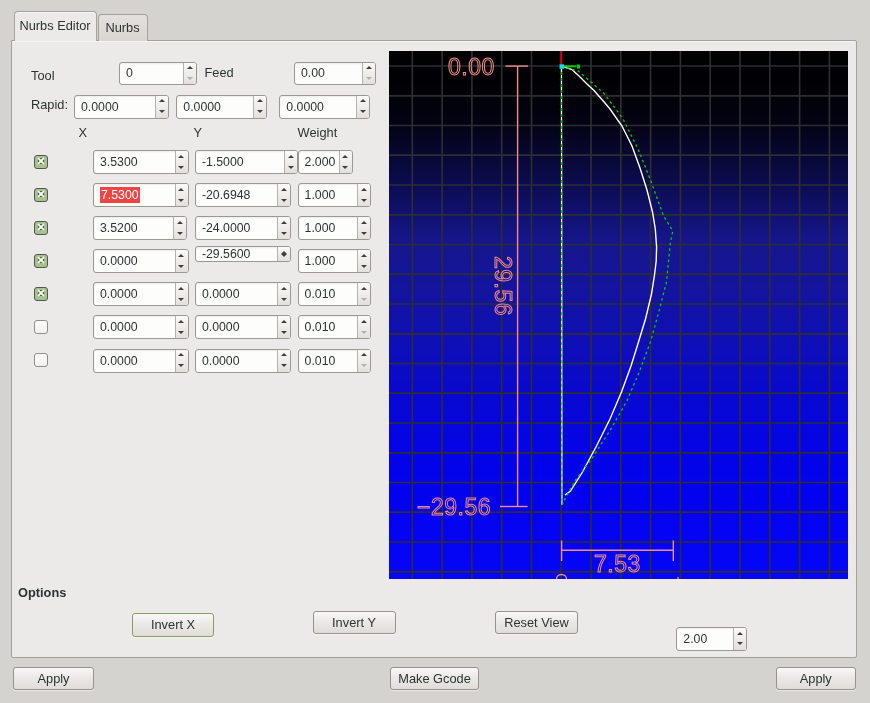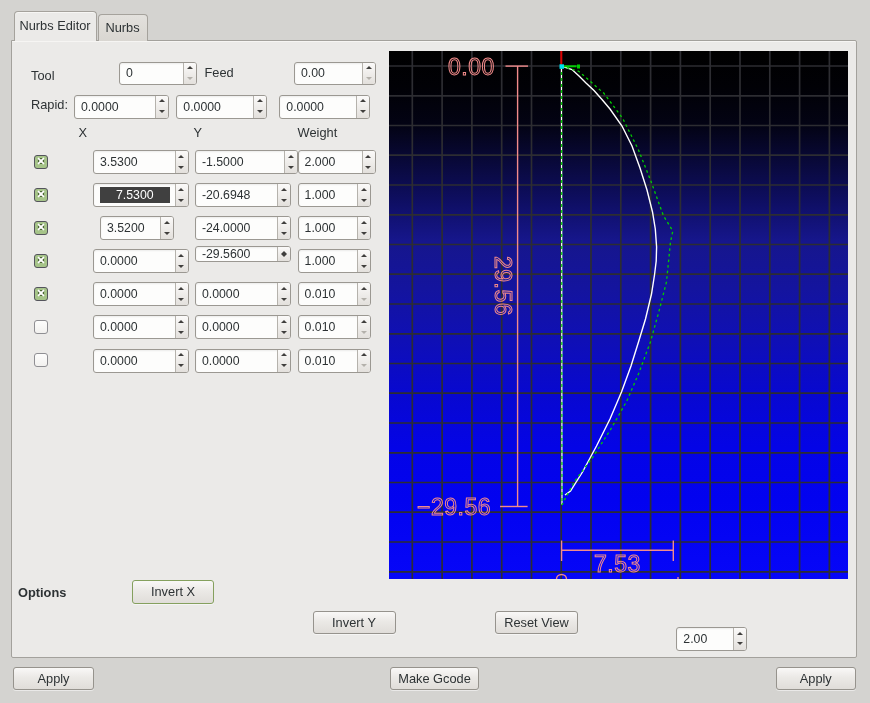--- a/index.html
+++ b/index.html
@@ -1,19 +1,19 @@
 <!DOCTYPE html>
 <html><head><meta charset="utf-8"><style>
 *{margin:0;padding:0;box-sizing:border-box}
 html,body{width:870px;height:703px;background:#d4d3d0;font-family:"Liberation Sans",sans-serif;overflow:hidden}
 body{position:relative}
 .lbl{position:absolute;font-size:12.8px;color:#2d3234;white-space:nowrap;line-height:1}
 .spin{position:absolute;background:#fdfdfc;border:1px solid #9b9892;border-radius:3px;box-shadow:inset 0 1px 2px rgba(0,0,0,.07)}
 .spin .txt{position:absolute;left:6px;top:0;bottom:0;display:flex;align-items:center;font-size:12.3px;color:#2d3234}
-.seltxt{background:#404040;color:#fff;padding:1px 16px}
+.seltxt{background:#ef4444;color:#fff;padding:1px 1px}
 .spin .btns{position:absolute;right:0;top:0;bottom:0;width:13px;border-left:1px solid #b5b2ac;background:linear-gradient(#fbfaf9,#e3e0dc);border-radius:0 2px 2px 0}
 .up{position:absolute;left:50%;margin-left:-3.2px;top:3.8px;width:0;height:0;border-left:3.2px solid transparent;border-right:3.2px solid transparent;border-bottom:3.8px solid #403f3d}
 .dn{position:absolute;left:50%;margin-left:-3.2px;bottom:4.2px;width:0;height:0;border-left:3.2px solid transparent;border-right:3.2px solid transparent;border-top:3.8px solid #403f3d}
 .dn.dis{border-top-color:#b4b1ab}
 .btn{position:absolute;border:1px solid #96938d;border-radius:3px;background:linear-gradient(#f9f8f7,#ebe9e6 45%,#e0ddd9);font-size:12.8px;color:#2d3234;display:flex;align-items:center;justify-content:center;box-shadow:0 1px 0 rgba(255,255,255,.5)}
 .cb{position:absolute;width:14px;height:14px;border-radius:3px}
 .cb.on{background:#a6c489;border:1.5px solid #54545c}
 .cb.off{background:linear-gradient(#fdfdfc,#f2f1ef);border:1.5px solid #8f8f93}
 </style></head><body>
 <div style="position:absolute;left:11px;top:40px;width:846px;height:618px;background:#ebeae8;border:1px solid #a3a19c;border-radius:0 2px 2px 2px;box-shadow:inset 0 1px 0 #f6f5f3"></div>
@@ -75,21 +75,21 @@
       <div class="dn"></div>
     </div>
 </div>
 <div class="spin" style="left:194.9px;top:150.2px;width:103px;height:24px">
 <div class="txt">-1.5000</div>
 <div class="btns">
       <div class="up"></div>
       <div class="dn"></div>
     </div>
 </div>
-<div class="spin" style="left:297.6px;top:150.2px;width:78px;height:24px">
+<div class="spin" style="left:297.6px;top:150.2px;width:55px;height:24px">
 <div class="txt">2.000</div>
 <div class="btns">
       <div class="up"></div>
       <div class="dn"></div>
     </div>
 </div>
 <div class="cb on" style="left:34px;top:187.55px">
     <svg width="14" height="14" viewBox="0 0 14 14" style="position:absolute;left:-1.5px;top:-1.5px">
       <rect x="3.9" y="3.9" width="6.2" height="6.2" rx="1" fill="#46612f"></rect>
       <path d="M4.6 4.6L9.4 9.4M9.4 4.6L4.6 9.4" stroke="#fff" stroke-width="1.9" stroke-linecap="round"></path>
@@ -117,21 +117,21 @@
       <div class="up"></div>
       <div class="dn"></div>
     </div>
 </div>
 <div class="cb on" style="left:34px;top:220.6px">
     <svg width="14" height="14" viewBox="0 0 14 14" style="position:absolute;left:-1.5px;top:-1.5px">
       <rect x="3.9" y="3.9" width="6.2" height="6.2" rx="1" fill="#46612f"></rect>
       <path d="M4.6 4.6L9.4 9.4M9.4 4.6L4.6 9.4" stroke="#fff" stroke-width="1.9" stroke-linecap="round"></path>
     </svg>
   </div>
-<div class="spin" style="left:100px;top:216.29999999999998px;width:74px;height:24px">
+<div class="spin" style="left:93px;top:216.29999999999998px;width:94px;height:24px">
 <div class="txt">3.5200</div>
 <div class="btns">
       <div class="up"></div>
       <div class="dn"></div>
     </div>
 </div>
 <div class="spin" style="left:194.9px;top:216.29999999999998px;width:96.5px;height:24px">
 <div class="txt">-24.0000</div>
 <div class="btns">
       <div class="up"></div>
@@ -237,21 +237,21 @@
     </div>
 </div>
 <div class="spin" style="left:297.6px;top:348.5px;width:73.5px;height:24px">
 <div class="txt">0.010</div>
 <div class="btns">
       <div class="up"></div>
       <div class="dn dis"></div>
     </div>
 </div>
 <div class="lbl" style="left:18px;top:587px;font-weight:bold">Options</div>
-<div class="btn" style="left:132px;top:580px;width:82px;height:23.5px;border-color:#85a05e">Invert X</div>
+<div class="btn" style="left:132px;top:613px;width:82px;height:23.5px;border-color:#85a05e">Invert X</div>
 <div class="btn" style="left:312.5px;top:610.5px;width:83px;height:23.5px">Invert Y</div>
 <div class="btn" style="left:495px;top:610.5px;width:83px;height:23.5px">Reset View</div>
 <div class="spin" style="left:676.3px;top:627px;width:70.8px;height:23.5px">
 <div class="txt">2.00</div>
 <div class="btns">
       <div class="up"></div>
       <div class="dn"></div>
     </div>
 </div>
 <div class="btn" style="left:13px;top:666.5px;width:81px;height:23.5px">Apply</div>

